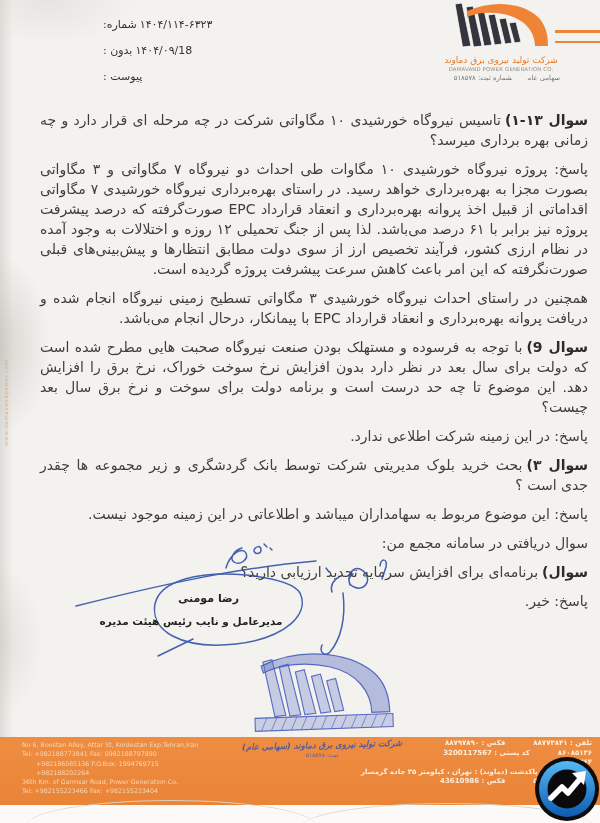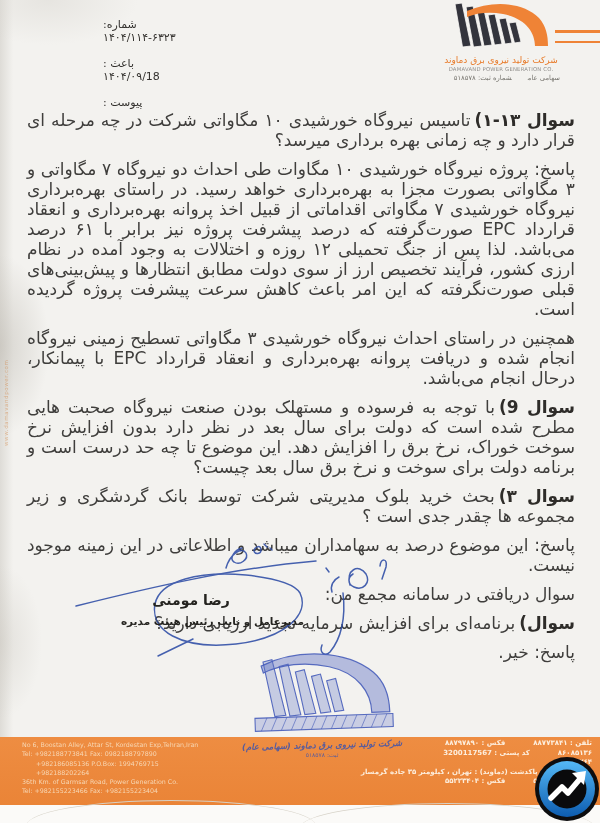--- a/index.html
+++ b/index.html
@@ -18,37 +18,37 @@
   .brand svg{display:block;margin:0 auto;}
   .brand-fa{font-size:9px;font-weight:normal;color:#e87a28;margin-top:3px;white-space:nowrap;direction:rtl;}
   .brand-en{font-size:5.3px;color:#8f8d8a;letter-spacing:.2px;margin-top:1px;white-space:nowrap;}
   .brand-reg{font-size:6.8px;color:#77756f;margin-top:2px;direction:rtl;white-space:nowrap;}
   .brand-reg span{margin-left:16px;}
   .rule{position:absolute;right:0;background:#ef8336;}
   .rule1{top:30px;width:45px;height:2.5px;}
   .rule2{top:41px;width:45px;height:1.5px;}
   
   .meta{position:absolute;top:18px;left:103px;font-size:11px;color:#33312e;}
-  .meta-row{display:flex;align-items:baseline;margin-bottom:13px;white-space:nowrap;flex-direction:column;}
+  .meta-row{display:flex;align-items:baseline;margin-bottom:13px;white-space:nowrap;}
   .meta-row .lbl{direction:rtl;margin-right:3px;}
   .meta-row .val{direction:ltr;unicode-bidi:isolate;}
   
   .watermark{position:absolute;left:3px;top:296px;height:150px;writing-mode:vertical-rl;
     transform:rotate(180deg);font-size:5.5px;letter-spacing:.6px;color:rgba(210,130,62,.5);}
   
-  .body-text{position:absolute;top:110px;left:27px;width:548px;direction:rtl;
-    font-size:17px;line-height:20px;text-align:justify;}
+  .body-text{position:absolute;top:110px;left:40px;width:548px;direction:rtl;
+    font-size:14px;line-height:20px;text-align:justify;}
   .para{margin:0 0 9px 0;}
   .para .lead{font-weight:bold;color:#2e2c29;margin-left:4px;}
   .para .lead:empty{margin:0;}
   
   .signature{position:absolute;left:58px;top:538px;z-index:4;}
-  .sig-name{position:absolute;left:143px;top:592px;width:96px;text-align:center;
-    font-size:14px;font-weight:bold;color:#24231f;direction:rtl;z-index:5;}
-  .sig-title{position:absolute;left:78px;top:615px;width:226px;
+  .sig-name{position:absolute;left:143px;top:592px;width:96px;
+    font-size:11px;font-weight:bold;color:#24231f;direction:rtl;z-index:5;}
+  .sig-title{position:absolute;left:78px;top:615px;width:226px;text-align:center;
     font-size:10.5px;font-weight:bold;color:#24231f;direction:rtl;z-index:5;}
   
   .stamp{position:absolute;left:232px;top:646px;width:180px;text-align:center;z-index:5;}
   .stamp-caption{font-size:8.5px;font-style:italic;font-weight:bold;color:#3c53ae;opacity:.85;
     direction:rtl;margin-top:2px;white-space:nowrap;transform:rotate(-1.5deg);}
   .stamp-reg{font-size:6px;color:#3c53ae;opacity:.8;direction:rtl;margin-top:1px;}
   
   .footer-band{position:absolute;left:0;top:737px;width:600px;height:68px;background:#ec883c;z-index:2;
     background:linear-gradient(180deg,#ee8d42 0,#ea8437 100%);}
   .f-en{position:absolute;left:22px;top:3px;font-size:6.3px;line-height:9.3px;color:#f7d7b4;}
@@ -90,37 +90,38 @@
   </div>
   <div class="rule rule1"></div>
   <div class="rule rule2"></div>
 
   <div class="meta">
     <div class="meta-row">
       <span class="lbl">شماره:</span>
       <span class="val">۱۴۰۴/۱۱۴-۶۳۲۳</span>
     </div>
     <div class="meta-row">
-      <span class="lbl">باعث :</span>
+      <span class="lbl">بدون :</span>
       <span class="val">۱۴۰۴/۰۹/18</span>
     </div>
     <div class="meta-row">
       <span class="lbl">پیوست :</span>
     </div>
   </div>
 
   <div class="watermark">www.damavandpower.com</div>
 
   <div class="body-text">
     <p class="para"><b class="lead">سوال ۱۳-۱)</b><span>تاسیس نیروگاه خورشیدی ۱۰ مگاواتی شرکت در چه مرحله ای قرار دارد و چه زمانی بهره برداری میرسد؟</span></p>
     <p class="para"><b class="lead"></b><span>پاسخ: پروژه نیروگاه خورشیدی ۱۰ مگاوات طی احداث دو نیروگاه ۷ مگاواتی و ۳ مگاواتی بصورت مجزا به بهره‌برداری خواهد رسید. در راستای بهره‌برداری نیروگاه خورشیدی ۷ مگاواتی اقداماتی از قبیل اخذ پروانه بهره‌برداری و انعقاد قرارداد EPC صورت‌گرفته که درصد پیشرفت پروژه نیز برابر با ۶۱ درصد می‌باشد. لذا پس از جنگ تحمیلی ۱۲ روزه و اختلالات به وجود آمده در نظام ارزی کشور، فرآیند تخصیص ارز از سوی دولت مطابق انتظارها و پیش‌بینی‌های قبلی صورت‌نگرفته که این امر باعث کاهش سرعت پیشرفت پروژه گردیده است.</span></p>
     <p class="para"><b class="lead"></b><span>همچنین در راستای احداث نیروگاه خورشیدی ۳ مگاواتی تسطیح زمینی نیروگاه انجام شده و دریافت پروانه بهره‌برداری و انعقاد قرارداد EPC با پیمانکار، درحال انجام می‌باشد.</span></p>
     <p class="para"><b class="lead">سوال 9)</b><span>با توجه به فرسوده و مستهلک بودن صنعت نیروگاه صحبت هایی مطرح شده است که دولت برای سال بعد در نظر دارد بدون افزایش نرخ سوخت خوراک، نرخ برق را افزایش دهد. این موضوع تا چه حد درست است و برنامه دولت برای سوخت و نرخ برق سال بعد چیست؟</span></p>
+    <p class="para"><b class="lead"></b><span>پاسخ: در این زمینه شرکت اطلاعی ندارد.</span></p>
     <p class="para"><b class="lead">سوال ۳)</b><span>بحث خرید بلوک مدیریتی شرکت توسط بانک گردشگری و زیر مجموعه ها چقدر جدی است ؟</span></p>
-    <p class="para"><b class="lead"></b><span>پاسخ: این موضوع درصد به سهامداران میباشد و اطلاعاتی در این زمینه موجود نیست.</span></p>
+    <p class="para"><b class="lead"></b><span>پاسخ: این موضوع مربوط به سهامداران میباشد و اطلاعاتی در این زمینه موجود نیست.</span></p>
     <p class="para"><b class="lead"></b><span>سوال دریافتی در سامانه مجمع من:</span></p>
     <p class="para"><b class="lead">سوال)</b><span>برنامه‌ای برای افزایش سرمایه تجدید ارزیابی دارید؟</span></p>
     <p class="para"><b class="lead"></b><span>پاسخ: خیر.</span></p>
   </div>
 
   <svg class="signature" width="345" height="125" viewBox="0 0 345 125">
     <g fill="none" stroke="#2e4da6" stroke-width="1.5" stroke-linecap="round" opacity="0.88">
       <path d="M18,68 C90,50 175,30 258,23"></path>
       <path d="M168,30 C172,16 184,8 188,15 C191,21 182,28 176,24 C171,21 176,12 184,10"></path>
       <path d="M196,12 c2,-4 7,-5 7,0 c0,4 -6,5 -7,1"></path>
@@ -171,21 +172,21 @@
         <div><span>فکس :</span> <span class="num">۸۸۷۹۷۸۹۰</span></div>
       </div>
       <div class="cols">
         <div><span class="num">۸۶۰۸۵۱۳۶</span></div>
         <div><span>کد پستی :</span> <span class="num">3200117567</span></div>
       </div>
       <div><span class="num">۸۸۲۰۲۲۶۴</span></div>
       <div>نیروگاه شهدای پاکدشت (دماوند) : تهران ، کیلومتر ۳۵ جاده گرمسار</div>
       <div class="cols">
         <div><span>تلفن :</span> <span class="num">۵۵۲۲۳۴۶۶</span></div>
-        <div><span>فکس :</span> <span class="num">۵۵۲۲۳۴۰۴</span></div>
+        <div><span>فکس :</span> <span class="num">43610986</span></div>
       </div>
     </div>
   </div>
 
   <div class="page-bottom"></div>
   <div class="curl c1"></div>
   <div class="curl c2"></div>
 
   <div class="codal">
     <svg width="66" height="66" viewBox="0 0 66 66">

